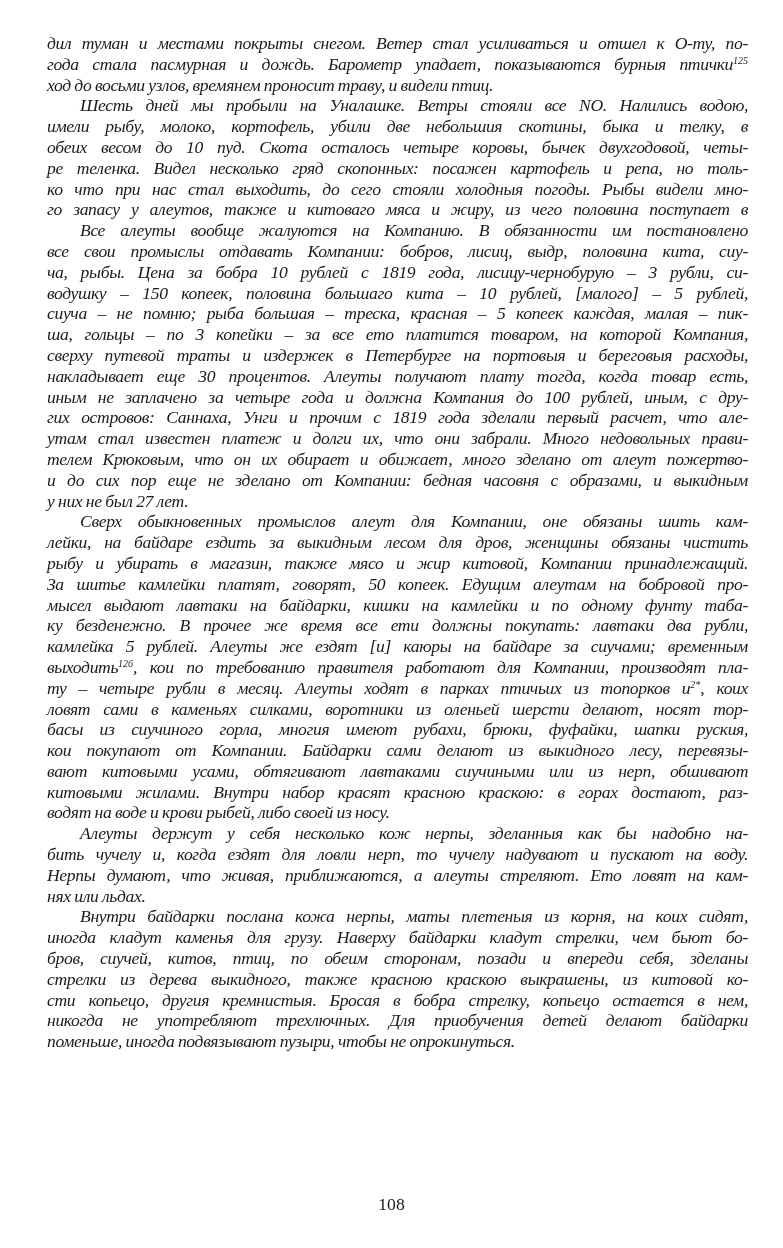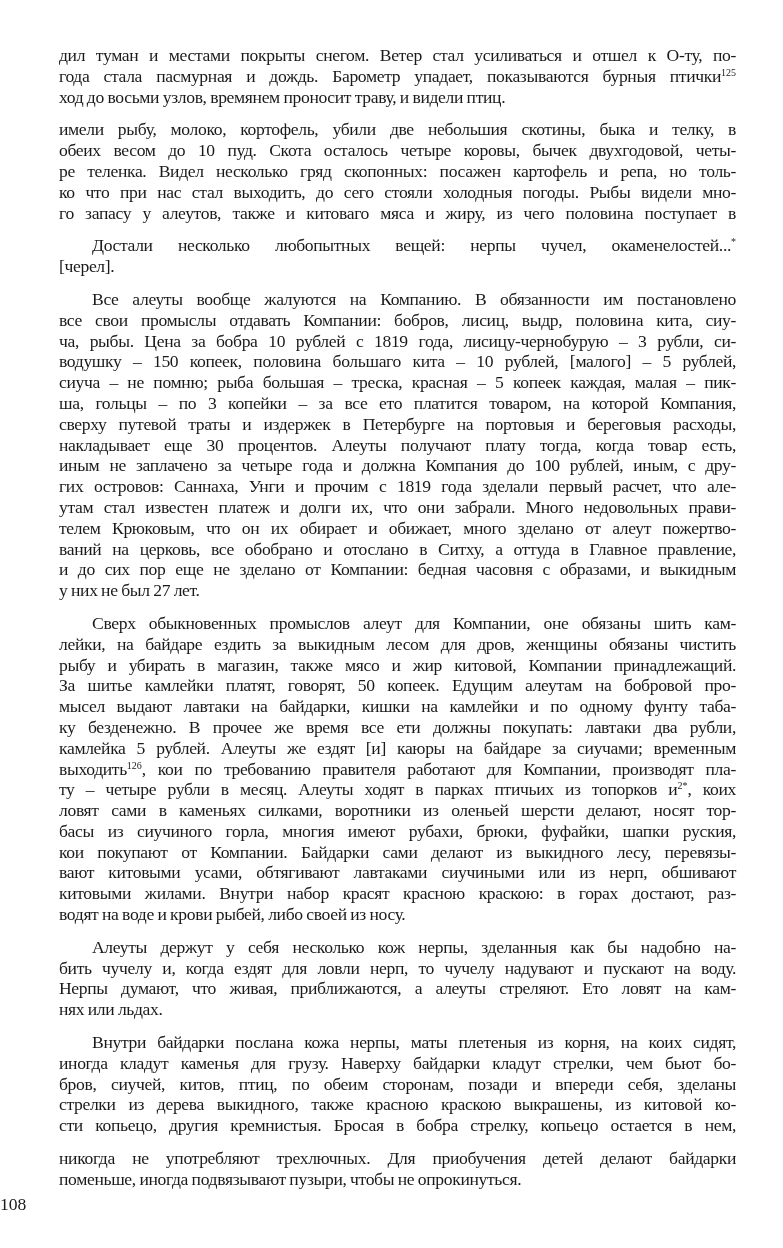--- a/index.html
+++ b/index.html
@@ -19,24 +19,25 @@
       top: 33px;
       width: 701px;
       color: #1a1a1a;
       font-family: "Liberation Serif", "DejaVu Serif", serif;
       font-size: 17.6px;
       line-height: 20.8px;
       letter-spacing: -0.35px;
       word-spacing: -0.5px;
     }
     .para {
-      margin: 12px;
+      margin: 0;
       text-align: justify;
       text-align-last: left;
       hyphens: manual;
+      font-style: italic;
     }
     .line {
       display: block;
       text-align: justify;
       text-align-last: justify;
       white-space: nowrap;
     }
     .line.last {
       text-align-last: left;
     }
@@ -44,64 +45,61 @@
       font-size: 10px;
       line-height: 0;
       vertical-align: 6px;
       letter-spacing: 0;
     }
     .page-number {
       position: absolute;
       top: 1194px;
       left: 0;
       width: 783px;
+      text-align: center;
       font-family: "Liberation Serif", "DejaVu Serif", serif;
       font-size: 17.6px;
       color: #1a1a1a;
     }
     .spacer { display: inline-block; width: 33px; }
   </style>
 </head>
 <body>
 
 <div class="page">
 
   <p class="para">
     <span class="line">дил туман и местами покрыты снегом. Ветер стал усиливаться и отшел к О-ту, по-</span>
     <span class="line"><span>года стала пасмурная и дождь. Барометр упадает, показываются бурныя птички</span><sup>125</sup></span>
     <span class="line last">ход до восьми узлов, времянем проносит траву, и видели птиц.</span>
   </p>
 
   <p class="para">
+    <span class="line"><span class="spacer"></span><span>Шесть дней мы пробыли на Уналашке. Ветры стояли все NO. Налились водою,</span></span>
     <span class="line">имели рыбу, молоко, кортофель, убили две небольшия скотины, быка и телку, в</span>
     <span class="line">обеих весом до 10 пуд. Скота осталось четыре коровы, бычек двухгодовой, четы-</span>
     <span class="line">ре теленка. Видел несколько гряд скопонных: посажен картофель и репа, но толь-</span>
     <span class="line">ко что при нас стал выходить, до сего стояли холодныя погоды. Рыбы видели мно-</span>
     <span class="line">го запасу у алеутов, также и китоваго мяса и жиру, из чего половина поступает в</span>
   </p>
 
-  <p class="para">
-    <span class="line"><span class="spacer"></span><span>Достали несколько любопытных вещей: нерпы чучел, окаменелостей...</span><sup>*</sup></span>
-    <span class="line last">[черел].</span>
-  </p>
 
   <p class="para">
     <span class="line"><span class="spacer"></span><span>Все алеуты вообще жалуются на Компанию. В обязанности им постановлено</span></span>
     <span class="line">все свои промыслы отдавать Компании: бобров, лисиц, выдр, половина кита, сиу-</span>
     <span class="line">ча, рыбы. Цена за бобра 10 рублей с 1819 года, лисицу-чернобурую – 3 рубли, си-</span>
     <span class="line">водушку – 150 копеек, половина большаго кита – 10 рублей, [малого] – 5 рублей,</span>
     <span class="line">сиуча – не помню; рыба большая – треска, красная – 5 копеек каждая, малая – пик-</span>
     <span class="line">ша, гольцы – по 3 копейки – за все ето платится товаром, на которой Компания,</span>
     <span class="line">сверху путевой траты и издержек в Петербурге на портовыя и береговыя расходы,</span>
     <span class="line">накладывает еще 30 процентов. Алеуты получают плату тогда, когда товар есть,</span>
     <span class="line">иным не заплачено за четыре года и должна Компания до 100 рублей, иным, с дру-</span>
     <span class="line">гих островов: Саннаха, Унги и прочим с 1819 года зделали первый расчет, что але-</span>
     <span class="line">утам стал известен платеж и долги их, что они забрали. Много недовольных прави-</span>
     <span class="line">телем Крюковым, что он их обирает и обижает, много зделано от алеут пожертво-</span>
-    <span class="line">ваний на церковь, все обобрано и отослано в Ситху, а оттуда в Главное правление,</span>
     <span class="line">и до сих пор еще не зделано от Компании: бедная часовня с образами, и выкидным</span>
     <span class="line last">у них не был 27 лет.</span>
   </p>
 
   <p class="para">
     <span class="line"><span class="spacer"></span><span>Сверх обыкновенных промыслов алеут для Компании, оне обязаны шить кам-</span></span>
     <span class="line">лейки, на байдаре ездить за выкидным лесом для дров, женщины обязаны чистить</span>
     <span class="line">рыбу и убирать в магазин, также мясо и жир китовой, Компании принадлежащий.</span>
     <span class="line">За шитье камлейки платят, говорят, 50 копеек. Едущим алеутам на бобровой про-</span>
     <span class="line">мысел выдают лавтаки на байдарки, кишки на камлейки и по одному фунту таба-</span>

